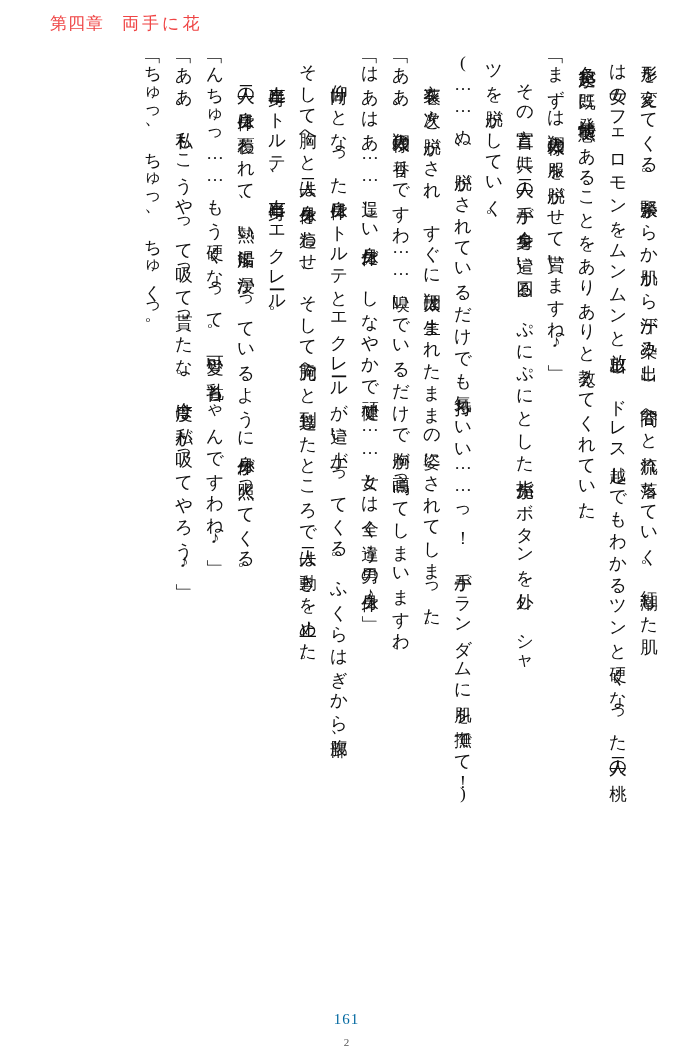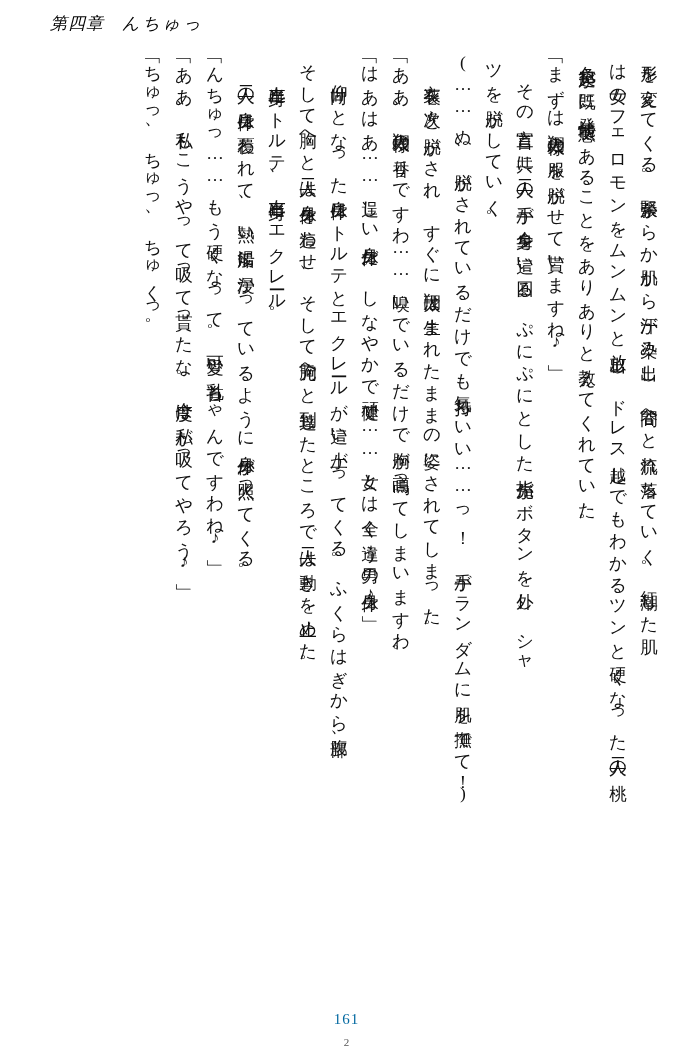--- a/index.html
+++ b/index.html
@@ -22,23 +22,22 @@
   
   .header {
     position: absolute;
     top: 12px;
     left: 50px;
     display: flex;
     align-items: baseline;
     gap: 18px;
     font-size: 17px;
     letter-spacing: 1px;
-    color: #000000;
+    color: #ef4444;
     white-space: nowrap;
-    font-style: italic;
   }
   .header .chap-num {
     font-size: 17px;
   }
   .header .chap-title {
     font-size: 17px;
     letter-spacing: 3px;
   }
   
   .body-text {
@@ -88,21 +87,21 @@
     color: #555555;
   }
 </style>
 </head>
 <body>
 
 <div class="page">
 
   <div class="header">
     <span class="chap-num">第四章</span>
-    <span class="chap-title">んちゅっ</span>
+    <span class="chap-title">両手に花</span>
   </div>
 
   <div class="body-text">
     <div class="vline">形を変えてくる。緊張からか肌から汗が染み出し、谷間へと流れ落ちていく。紅潮した肌</div>
     <div class="vline">は女のフェロモンをムンムンと放出し、ドレス越しでもわかるツンと硬くなった二人の桃</div>
     <div class="vline">色突起が既に発情状態であることをありありと教えてくれていた。</div>
     <div class="vline">「まずは翔太様の服を脱がせて貰いますね♪」</div>
     <div class="vline">　その宣言と共に二人の手が全身を這い回る。ぷにぷにとした指先がボタンを外し、シャ</div>
     <div class="vline">ツを脱がしていく。</div>
     <div class="vline">(……ぬ、脱がされているだけでも気持ちいい……っ！　手がランダムに肌を撫でて！)</div>

